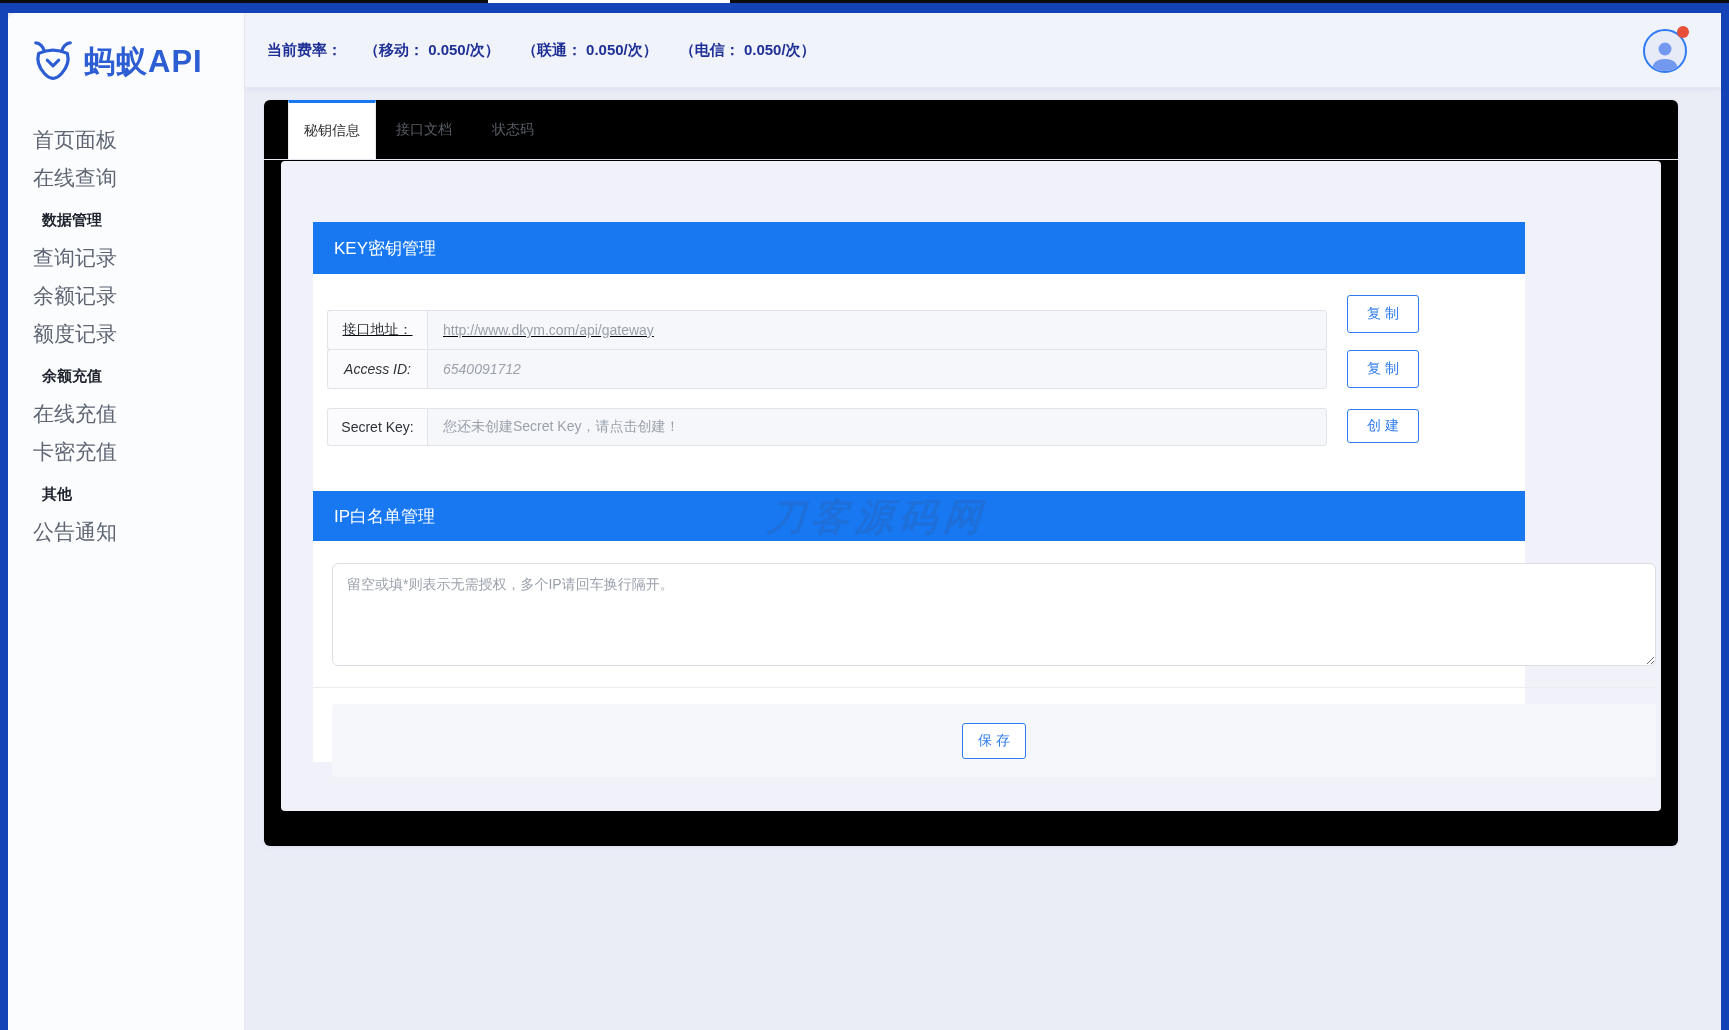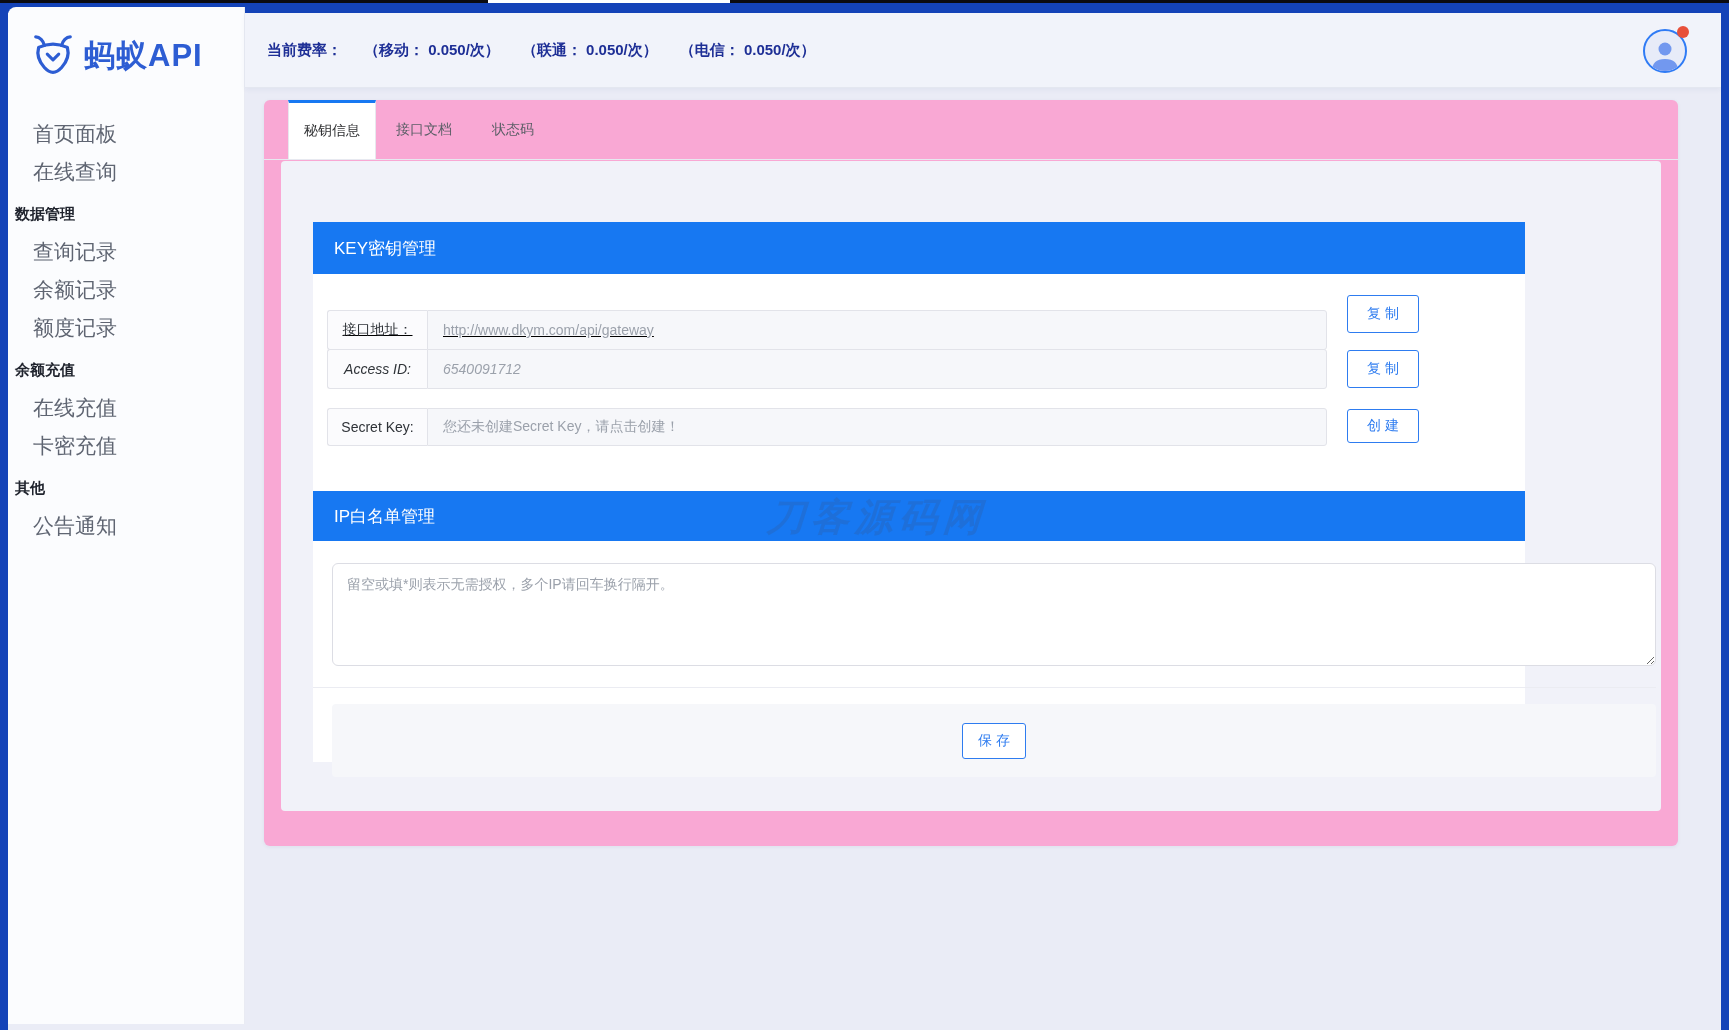--- a/index.html
+++ b/index.html
@@ -11,33 +11,33 @@
   }
   
   .frame-black { position:absolute; left:0; top:0; width:1729px; height:3px; background:#0b0b10; }
   .frame-black .white-seg { position:absolute; left:488px; top:0; width:242px; height:3px; background:#ffffff; }
   .frame-blue-top { position:absolute; left:0; top:3px; width:1729px; height:10px; background:#1443b8; }
   .frame-blue-left { position:absolute; left:0; top:13px; width:8px; height:1017px; background:#1443b8; }
   .frame-blue-right { position:absolute; left:1721px; top:13px; width:8px; height:1017px; background:#1443b8; }
 
   
   .sidebar {
-    position:absolute; left:8px; top:7px; width:237px; height:1017px;
+    position:absolute; left:8px; top:13px; width:237px; height:1017px;
     background:#fbfcfe; border-right:1px solid #e9ebf3; border-top-left-radius:8px;
   }
   .logo { display:flex; align-items:center; gap:8px; padding:26px 0 0 22px; }
   .logo svg { width:46px; height:46px; }
   .logo-text { font-size:31px; font-weight:bold; color:#2d5dd3; letter-spacing:1px; }
   .nav { margin-top:36px; }
   .nav-item {
     height:38px; line-height:38px; padding-left:25px; font-size:21px;
     color:#5f6572; cursor:pointer;
   }
   .nav-heading {
-    height:38px; line-height:38px; padding-left:7px; font-size:15px;
+    height:38px; line-height:38px; padding-left:34px; font-size:15px;
     color:#20242e; font-weight:bold; margin-top:4px;
   }
 
   
   .topbar {
     position:absolute; left:245px; top:13px; width:1476px; height:75px;
     background:#f1f3fa; border-bottom:1px solid #e4e7f0;
     box-shadow:0 2px 5px rgba(40,55,120,0.05);
     display:flex; align-items:center;
   }
@@ -50,21 +50,21 @@
   }
   .avatar svg { width:34px; height:34px; }
   .avatar-dot {
     position:absolute; right:-2px; top:-3px; width:12px; height:12px;
     border-radius:50%; background:#e8503a;
   }
 
   
   .card {
     position:absolute; left:264px; top:100px; width:1414px; height:746px;
-    background:#f9a8d4; border-radius:6px; box-shadow:0 1px 4px rgba(20,30,80,0.06);
+    background:#000000; border-radius:6px; box-shadow:0 1px 4px rgba(20,30,80,0.06);
   }
   .tabbar { height:60px; border-bottom:1px solid #e7e9f0; display:flex; align-items:stretch; padding-left:24px; }
   .tab {
     font-size:14px; color:#5a5e66; display:flex; align-items:center; justify-content:center;
     padding:0 20px; cursor:pointer;
   }
   .tab.active {
     width:88px; padding:0; color:#303133; background:#fff;
     border-left:1px solid #e8e8ee; border-right:1px solid #e8e8ee;
     border-top:3px solid #1778f2;

